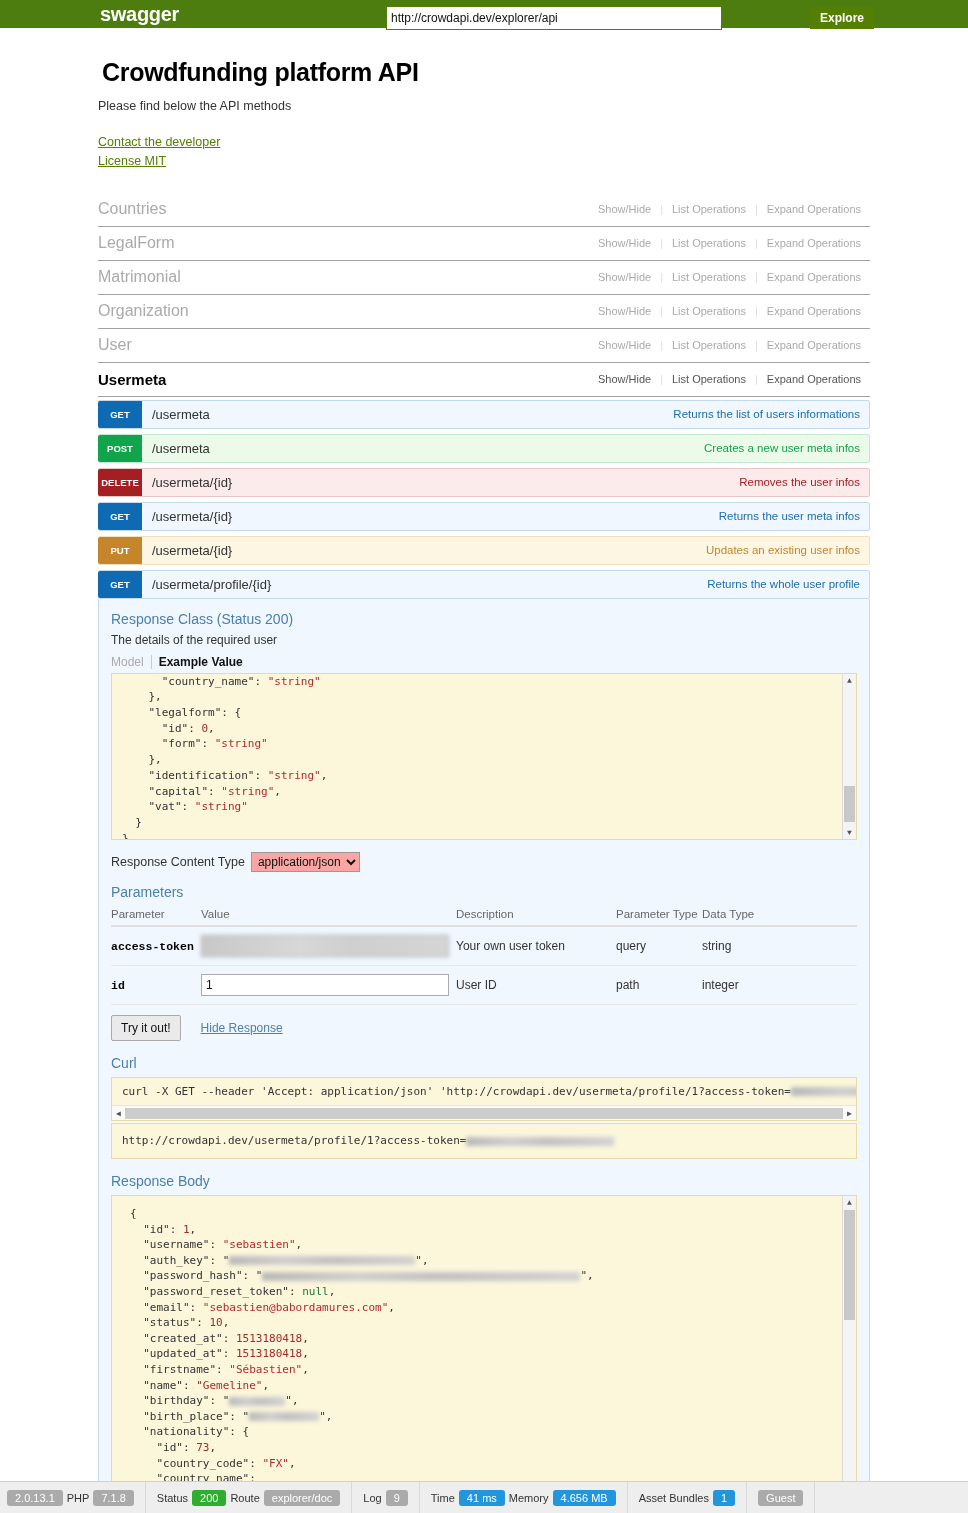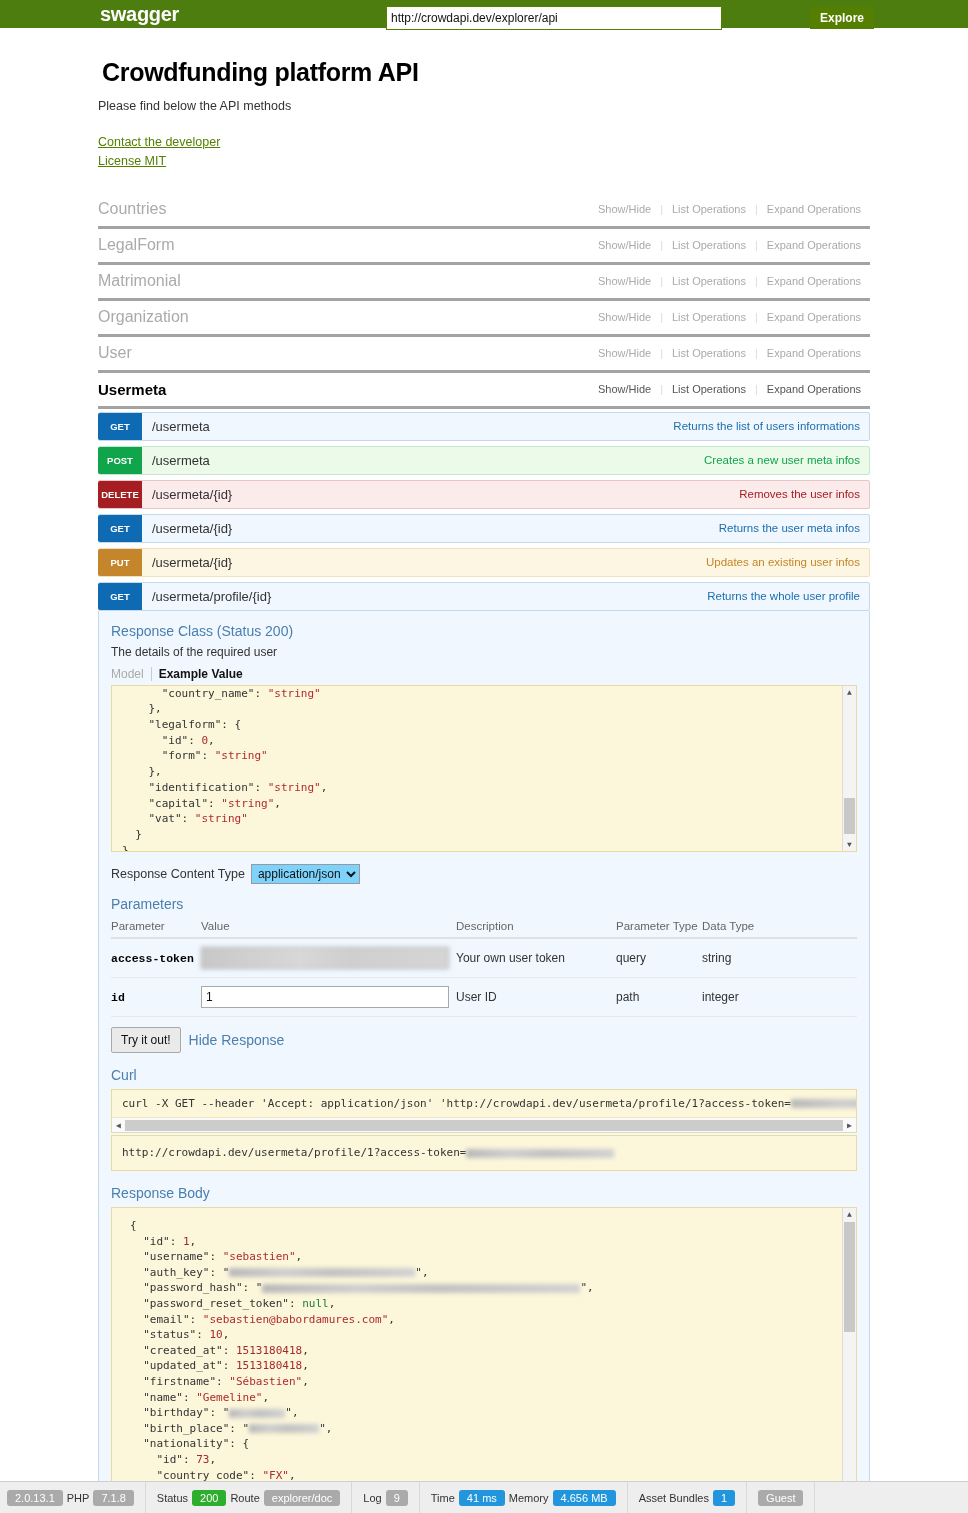--- a/index.html
+++ b/index.html
@@ -42,21 +42,21 @@
   .links { margin-top: 20px; line-height: 1.5; }
   .links a {
     display: block; color: #547f00; font-size: 12.5px;
     text-decoration: underline;
   }
 
   
   .resources { margin-top: 22px; }
   .resource {
     display: flex; align-items: center; justify-content: space-between;
-    border-bottom: 3px solid #a3a3a3; height: 33px;
+    border-bottom: 1px solid #a3a3a3; height: 33px;
   }
   .resource-name {
     font-size: 16px; color: #aaa; font-weight: normal;
   }
   .resource.active .resource-name { color: #000; font-weight: bold; font-size: 15px; }
   .resource-ops { display: flex; align-items: center; font-size: 11px; color: #aaa; }
   .resource.active .resource-ops { color: #555; }
   .resource-ops span.op-link { padding: 0 9px; cursor: pointer; }
   .resource-ops .sep { color: #ddd; }
 
@@ -129,21 +129,21 @@
   .vscroll .arrow-dn { bottom: 0; }
   .vscroll .thumb {
     position: absolute; left: 1px; width: 11px; background: #c8c8c8;
   }
 
   
   .ctype-row { display: flex; align-items: center; margin: 6px 0 12px 0; }
   .ctype-label { font-size: 12.5px; color: #333; margin-right: 6px; }
   .ctype-select {
     font-family: "Liberation Sans", sans-serif; font-size: 12px;
-    padding: 1px 2px; border: 1px solid #999; background: #7dd3fc; color: #111;
+    padding: 1px 2px; border: 1px solid #999; background: #fca5a5; color: #111;
   }
 
   
   .params-table { width: 100%; border-collapse: collapse; margin-bottom: 6px; }
   .params-table th {
     text-align: left; font-size: 11.5px; font-weight: normal; color: #666;
     padding: 2px 0 5px 0; border-bottom: 2px solid #e0e0e0;
   }
   .params-table td {
     font-size: 12px; color: #333; padding: 8px 0;
@@ -165,22 +165,22 @@
   .col-param { width: 90px; } .col-value { width: 255px; }
   .col-desc { width: 160px; } .col-ptype { width: 86px; }
 
   .try-row { display: flex; align-items: center; margin-top: 10px; }
   .try-btn {
     background: #eaeaea; border: 1px solid #aaa; border-radius: 2px;
     font-family: "Liberation Sans", sans-serif; font-size: 12px; color: #111;
     padding: 5px 9px; cursor: pointer;
   }
   .hide-resp {
-    color: #4a7fae; font-size: 14px; 
-    margin-left: 8px; cursor: pointer;
+    color: #4a7fae; font-size: 12px; text-decoration: underline;
+    margin-left: 20px; cursor: pointer;
   }
 
   
   .curl-box { margin-bottom: 2px; }
   .curl-box pre { overflow: hidden; }
   .hscroll {
     height: 14px; background: #fafafa; border-top: 1px solid #efe6c0;
     display: flex; align-items: center; position: relative;
   }
   .hscroll .arr {

